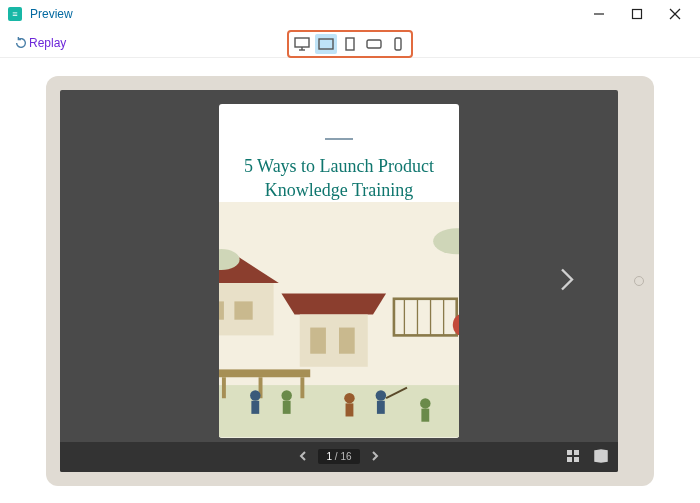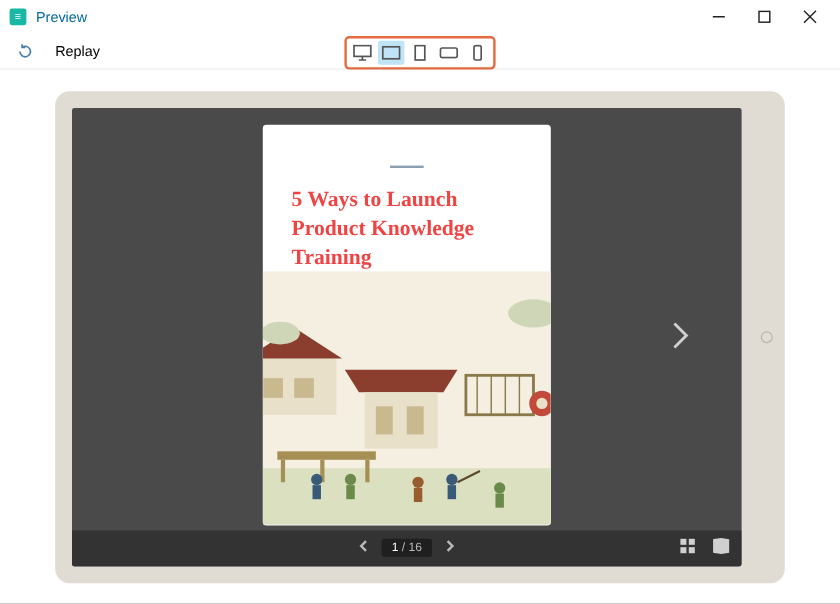--- a/index.html
+++ b/index.html
@@ -5,33 +5,33 @@
 * { box-sizing: border-box; margin: 0; padding: 0; }
 body { font-family: -apple-system, "Segoe UI", Arial, sans-serif; font-size: 12px; width: 700px; height: 503px; overflow: hidden; background: #fff; }
 .titlebar { height: 28px; display: flex; align-items: center; padding: 0 6px 0 8px; background: #fff; }
 .app-icon { width: 14px; height: 14px; background: #18b7a6; border-radius: 2px; display: flex; align-items: center; justify-content: center; color: #fff; font-size: 9px; font-weight: bold; }
 .app-title { margin-left: 8px; color: #0369a1; }
 .titlebar-spacer { flex: 1; }
 .win-btns { display: flex; }
 .win-btn { width: 38px; height: 28px; display: flex; align-items: center; justify-content: center; color: #222; }
 .win-btn svg { width: 12px; height: 12px; stroke: #222; stroke-width: 1.2; fill: none; }
 .toolbar { height: 30px; display: flex; align-items: center; padding: 0 14px; border-bottom: 1px solid #eee; position: relative; }
-.replay { display: flex; align-items: flex-end; color: #000000; gap: 18px; cursor: pointer; }
+.replay { display: flex; align-items: flex-end; color: #6d28d9; gap: 1px; cursor: pointer; }
 .replay svg { width: 14px; height: 14px; stroke: #4a7fa8; fill: none; stroke-width: 1.6; }
 .device-group { position: absolute; left: 50%; transform: translateX(-50%); top: 2px; display: flex; border: 2px solid #e26b3f; border-radius: 4px; padding: 2px; gap: 2px; }
 .device-btn { width: 22px; height: 20px; display: flex; align-items: center; justify-content: center; border-radius: 2px; }
 .device-btn.active { background: #bfe3f7; }
 .device-btn svg { stroke: #555; fill: none; stroke-width: 1.4; }
 .canvas { background: #fff; height: 445px; display: flex; align-items: center; justify-content: center; }
 .tablet-frame { width: 608px; height: 410px; background: #e0dbd3; border-radius: 12px; padding: 14px 28px 14px 14px; position: relative; }
 .home-btn { position: absolute; right: 10px; top: 50%; transform: translateY(-50%); width: 10px; height: 10px; border: 1px solid #bbb5ac; border-radius: 50%; }
 .viewer { width: 558px; height: 382px; background: #4a4a4a; border-radius: 2px; position: relative; overflow: hidden; }
 .page { position: absolute; left: 50%; transform: translateX(-50%); top: 14px; width: 240px; height: 334px; background: #fff; border-radius: 3px; overflow: hidden; display: flex; flex-direction: column; align-items: center; }
 .page-divider { width: 28px; height: 2px; background: #8aa0b0; margin-top: 34px; }
-.page-title { font-family: Georgia, serif; color: #ef4444; font-size: 18px; font-weight: bold; line-height: 1.35; margin-top: 14px; padding: 0 24px; }
+.page-title { font-family: Georgia, serif; color: #0f766e; text-align: center; font-size: 18px; font-weight: normal; line-height: 1.35; margin-top: 14px; padding: 0 24px; }
 .illust { flex: 1; width: 100%; }
 .nav-arrow { position: absolute; top: 50%; transform: translateY(-50%); color: #d0d0d0; cursor: pointer; }
 .nav-arrow.right { right: 42px; }
 .nav-arrow svg { width: 18px; height: 28px; stroke: #d0d0d0; fill: none; stroke-width: 2.4; }
 .bottombar { position: absolute; bottom: 0; left: 0; right: 0; height: 30px; background: #333; display: flex; align-items: center; justify-content: center; color: #bbb; font-size: 11px; }
 .pager { display: flex; align-items: center; gap: 10px; }
 .pager svg { width: 10px; height: 10px; stroke: #bbb; fill: none; stroke-width: 2; }
 .page-num { background: #1f1f1f; padding: 2px 8px; border-radius: 2px; font-size: 10px; }
 .page-num .cur { color: #fff; }
 .right-tools { position: absolute; right: 10px; display: flex; gap: 14px; }

